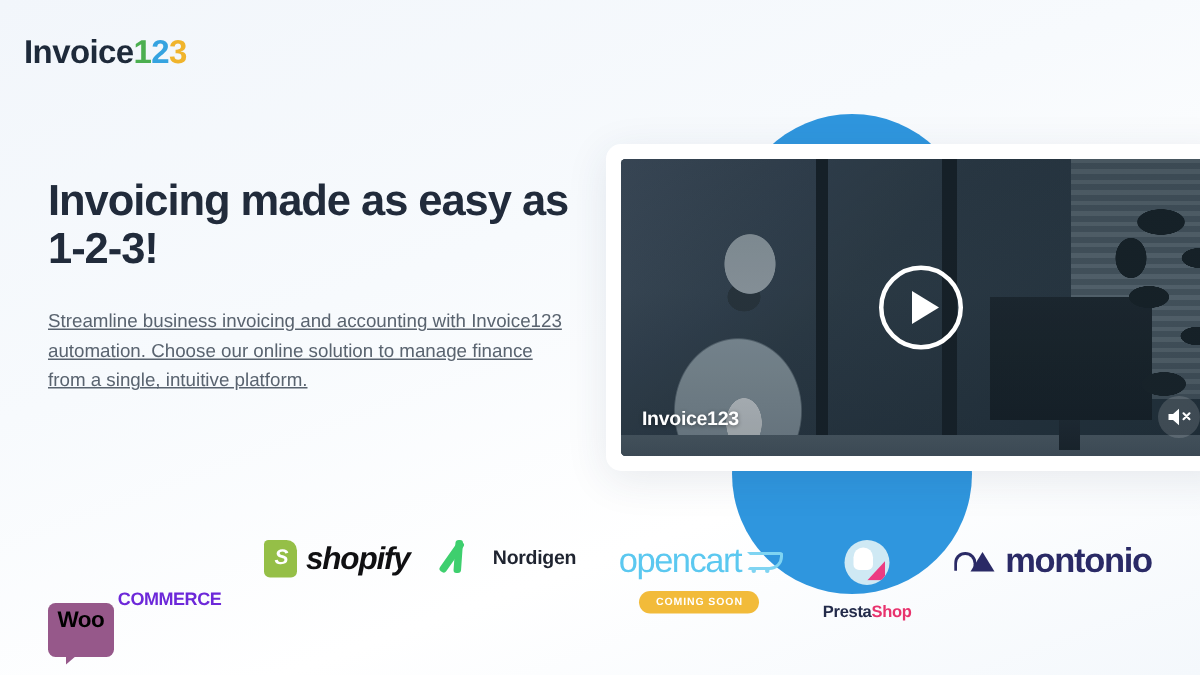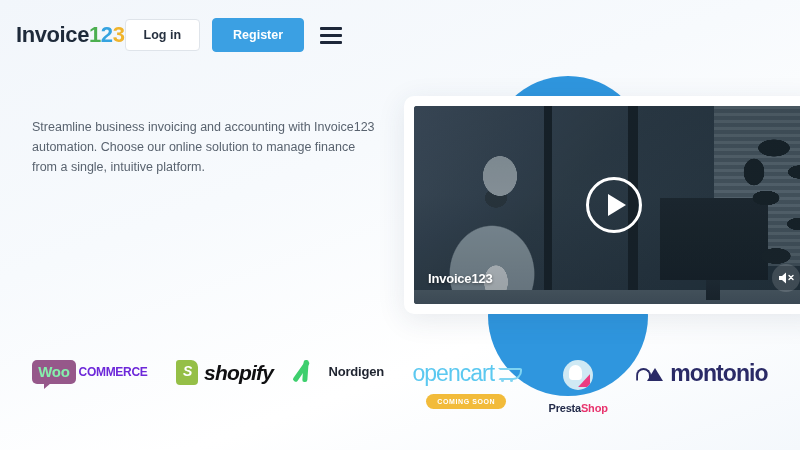--- a/index.html
+++ b/index.html
@@ -16,21 +16,21 @@
     background: linear-gradient(160deg, #f2f6fb 0%, #f7fafd 38%, #ffffff 70%, #f4f8fc 100%);
     color: #1e2a3a;
     position: relative;
   }
 
   
   .header {
     height: 70px;
     display: flex;
     align-items: center;
-    justify-content: flex-start;
+    justify-content: space-between;
     padding: 0 24px 0 16px;
     position: relative;
     z-index: 40;
   }
 
   .logo {
     font-size: 22px;
     font-weight: bold;
     letter-spacing: -0.4px;
     display: flex;
@@ -101,24 +101,26 @@
 
   .hero-title {
     font-size: 29px;
     line-height: 1.12;
     font-weight: bold;
     letter-spacing: -0.7px;
     color: #212b3b;
   }
 
   .hero-sub {
+    margin-top: 22px;
     font-size: 12.5px;
     line-height: 1.58;
     color: #59636f;
     width: 345px;
+    text-decoration: underline;
   }
 
   
   .video-wrap {
     position: absolute;
     left: 404px;
     top: 20px;
     width: 420px;
     height: 230px;
   }
@@ -271,27 +273,28 @@
     flex-direction: column;
     align-items: center;
     gap: 6px;
     padding-top: 12px;
   }
 
   
   .woo { display: flex; align-items: center; }
   .woo-badge {
     background: #96588a;
-    color: #86efac;
+    color: #000000;
     font-size: 15px;
     font-weight: bold;
-    padding: 3px 6px 4px;
+    padding: 3px 6px 16px;
     border-radius: 5px;
     letter-spacing: -0.3px;
     position: relative;
+    margin-top: 42px;
   }
   .woo-badge::after {
     content: "";
     position: absolute;
     left: 12px;
     bottom: -5px;
     width: 0; height: 0;
     border-top: 6px solid #96588a;
     border-right: 7px solid transparent;
   }
@@ -459,34 +462,26 @@
 
 <div class="header">
 
   <div class="logo">
     <span>Invoice</span>
       <span class="d1">1</span>
       <span class="d2">2</span>
       <span class="d3">3</span>
   </div>
 
-  <div class="header-right">
-    <button class="btn btn-login">Log in</button>
-    <button class="btn btn-register">Register</button>
-    <div class="hamburger">
-      <span></span>
-      <span></span>
-      <span></span>
-    </div>
-  </div>
 </div>
 
 <div class="hero">
 
   <div class="hero-copy">
+    <h1 class="hero-title">Invoicing made as easy as 1-2-3!</h1>
     <p class="hero-sub">Streamline business invoicing and accounting with Invoice123 automation. Choose our online solution to manage finance from a single, intuitive platform.</p>
   </div>
 
   <div class="video-wrap">
     <div class="blue-circle"></div>
     <div class="blue-circle lower"></div>
 
     <div class="video-card">
       <div class="video-frame">
         <div class="photo"></div>

